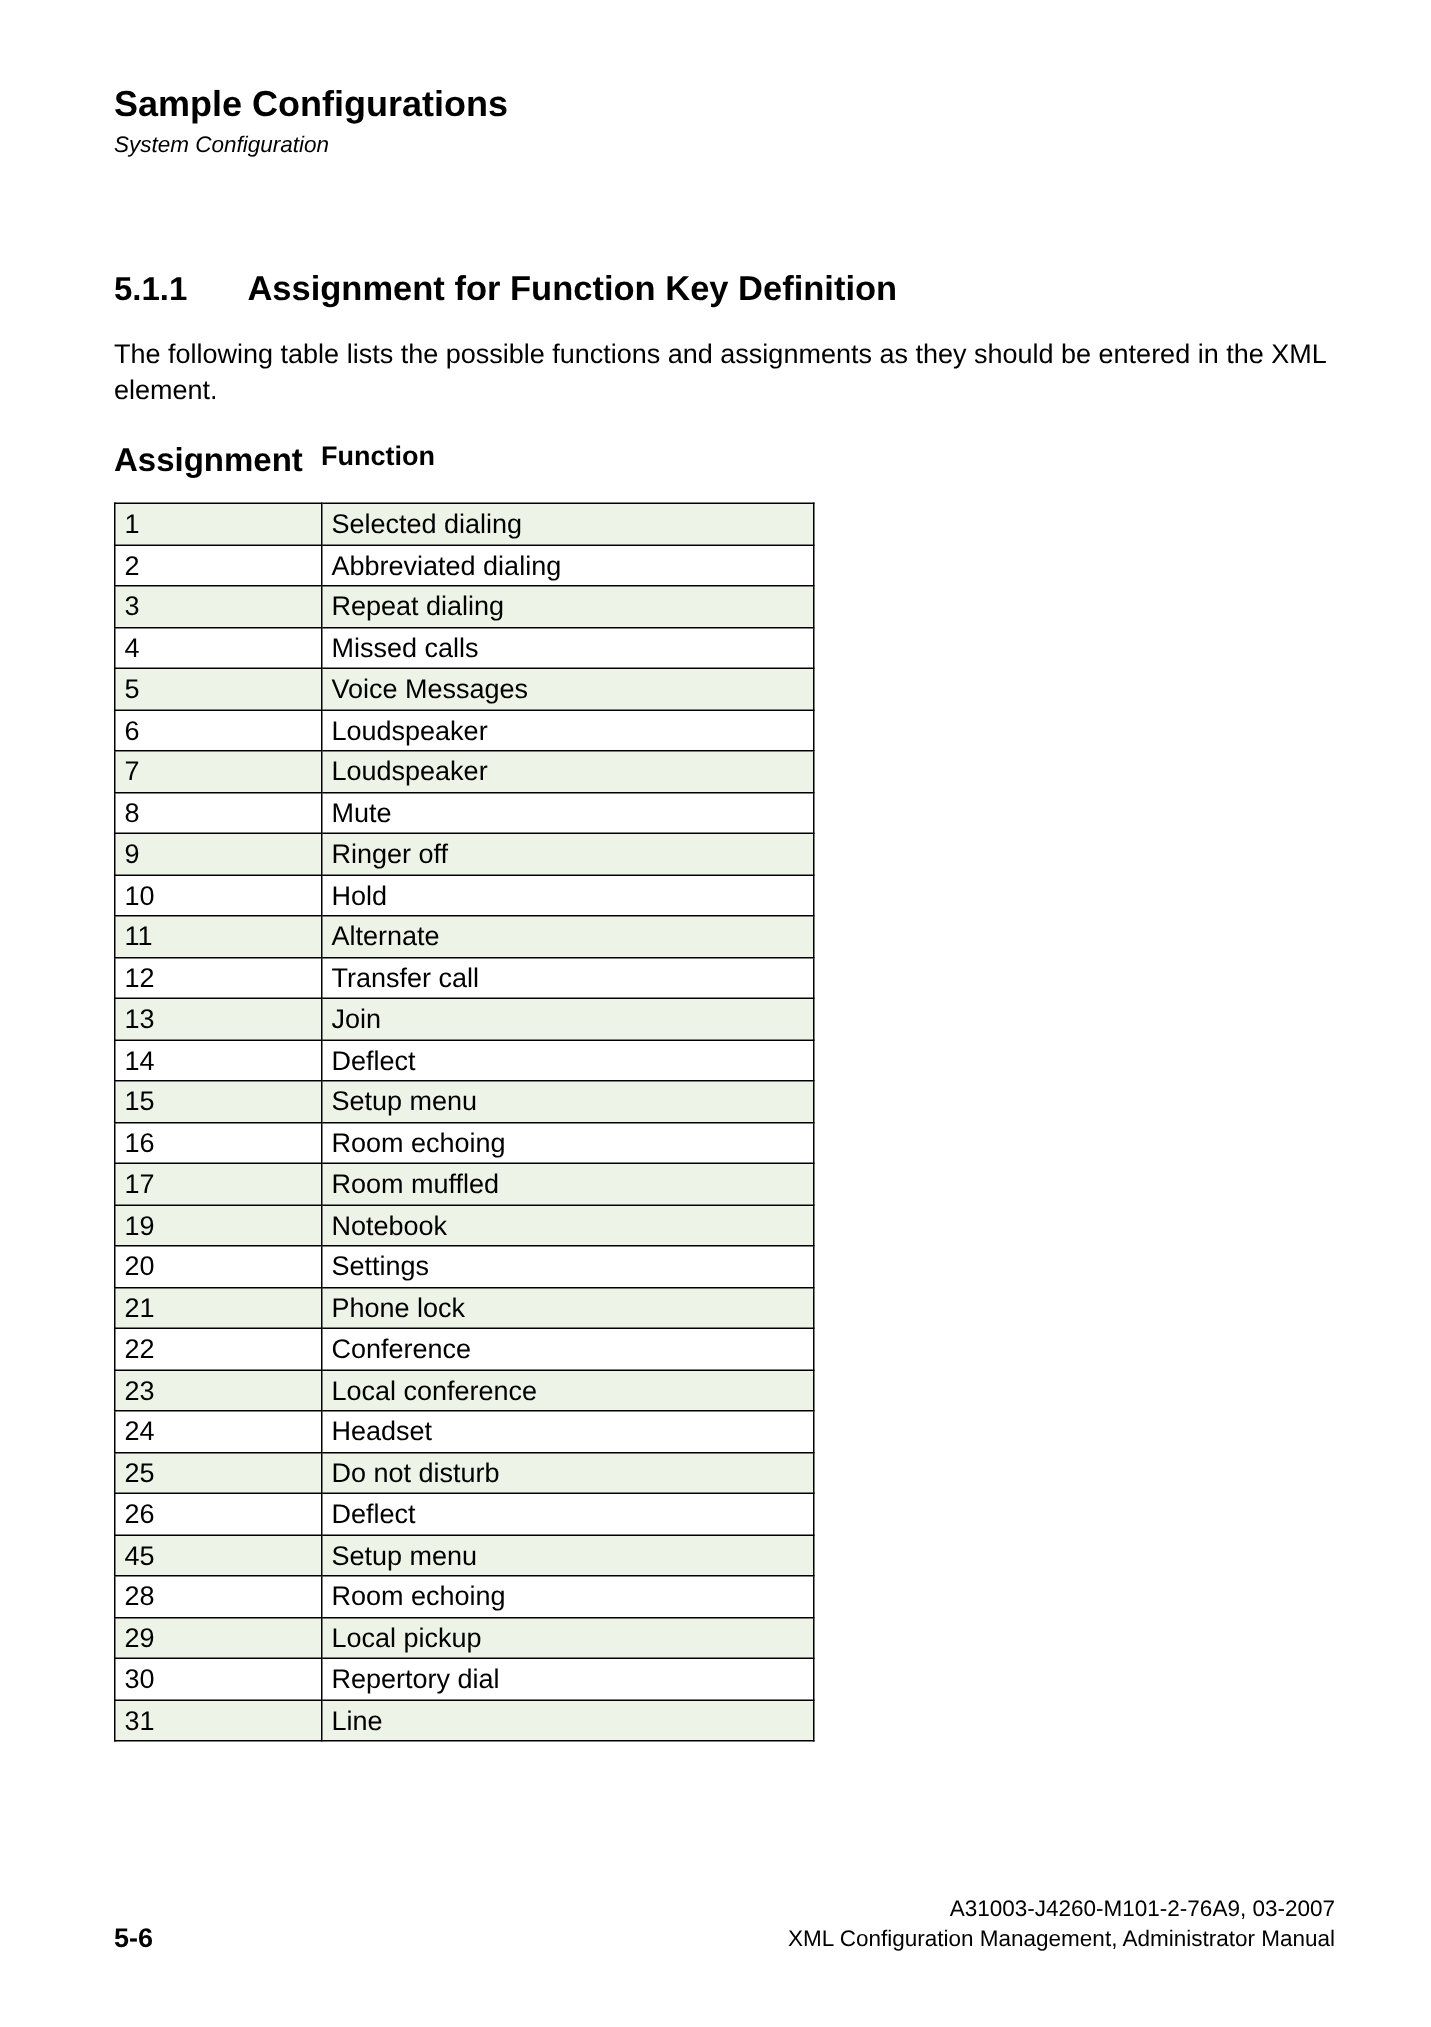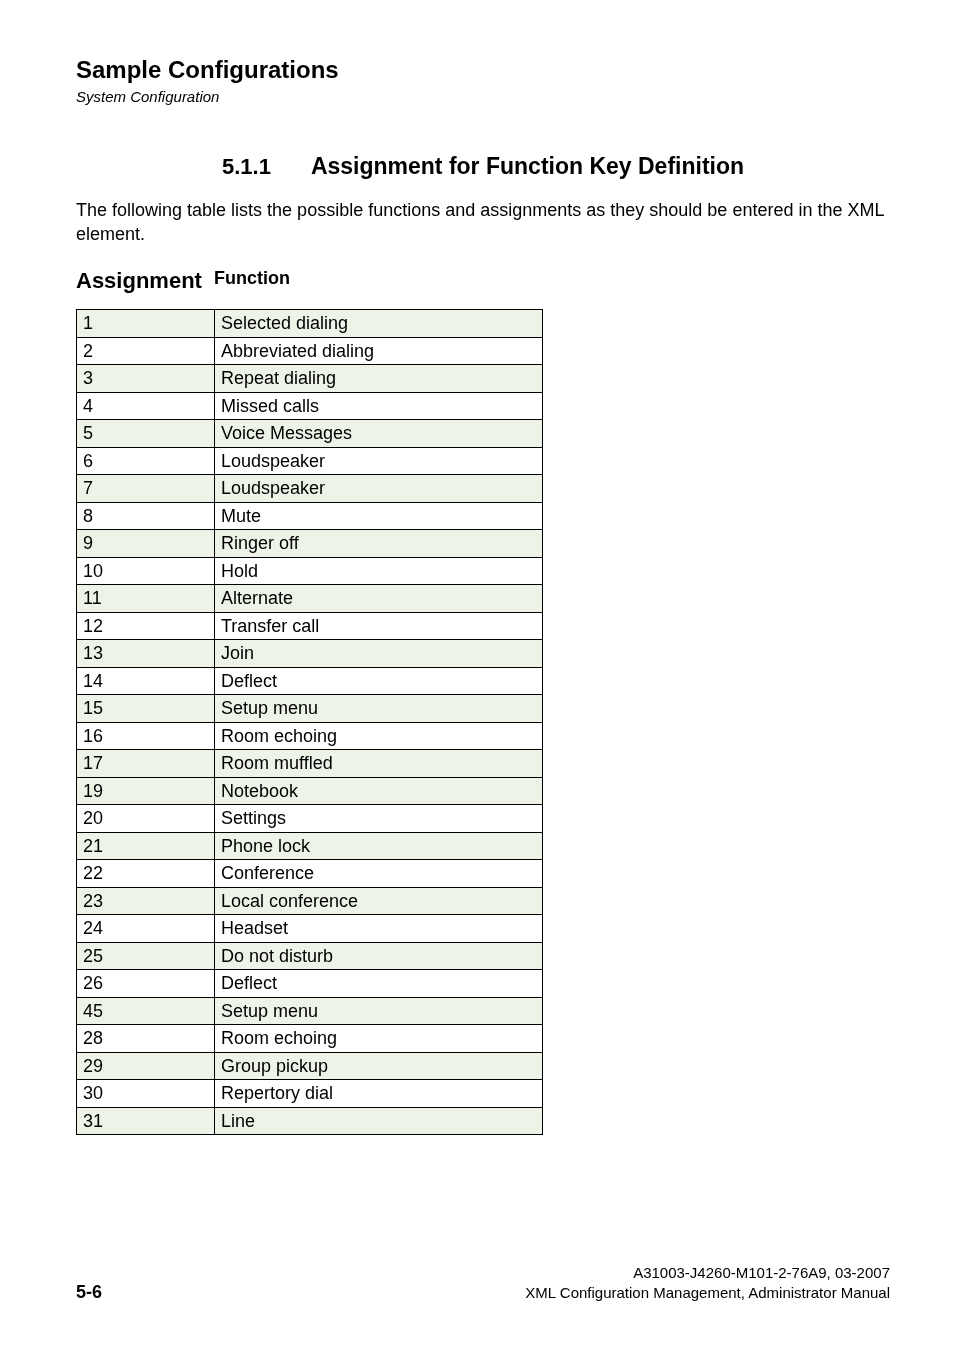--- a/index.html
+++ b/index.html
@@ -6,21 +6,21 @@
   html, body { width: 954px; height: 1351px; }
   body {
     font-family: Arial, Helvetica, sans-serif;
     color: #000;
     background: #fff;
     padding: 54px 64px 48px 76px;
     position: relative;
   }
   .header-title { font-size: 24px; font-weight: bold; line-height: 1.3; }
   .header-subtitle { font-size: 15px; font-style: italic; line-height: 1.3; margin-top: 2px; }
-  .section-row { display: flex; align-items: baseline; margin-top: 46px; gap: 40px; justify-content: center; }
+  .section-row { display: flex; align-items: baseline; margin-top: 72px; gap: 40px; }
   .section-num { font-size: 22px; font-weight: bold; }
   .section-title { font-size: 23px; font-weight: bold; }
   .intro { font-size: 18px; line-height: 1.35; margin-top: 18px; max-width: 820px; }
   .table-wrap { margin-top: 22px; }
   .col-headers { display: flex; }
   .col-headers .col-a { width: 138px; font-size: 22px; font-weight: bold; padding: 0 0 4px 0; }
   .col-headers .col-f { font-size: 18px; font-weight: bold; padding: 0 0 20px 0; }
   table {
     border-collapse: collapse;
     width: 466px;
@@ -176,21 +176,21 @@
         <tr class="odd">
           <td>45</td>
           <td>Setup menu</td>
         </tr>
         <tr class="even">
           <td>28</td>
           <td>Room echoing</td>
         </tr>
         <tr class="odd">
           <td>29</td>
-          <td>Group pickup</td>
+          <td>Local pickup</td>
         </tr>
         <tr class="even">
           <td>30</td>
           <td>Repertory dial</td>
         </tr>
         <tr class="odd">
           <td>31</td>
           <td>Line</td>
         </tr>
       </tbody>

